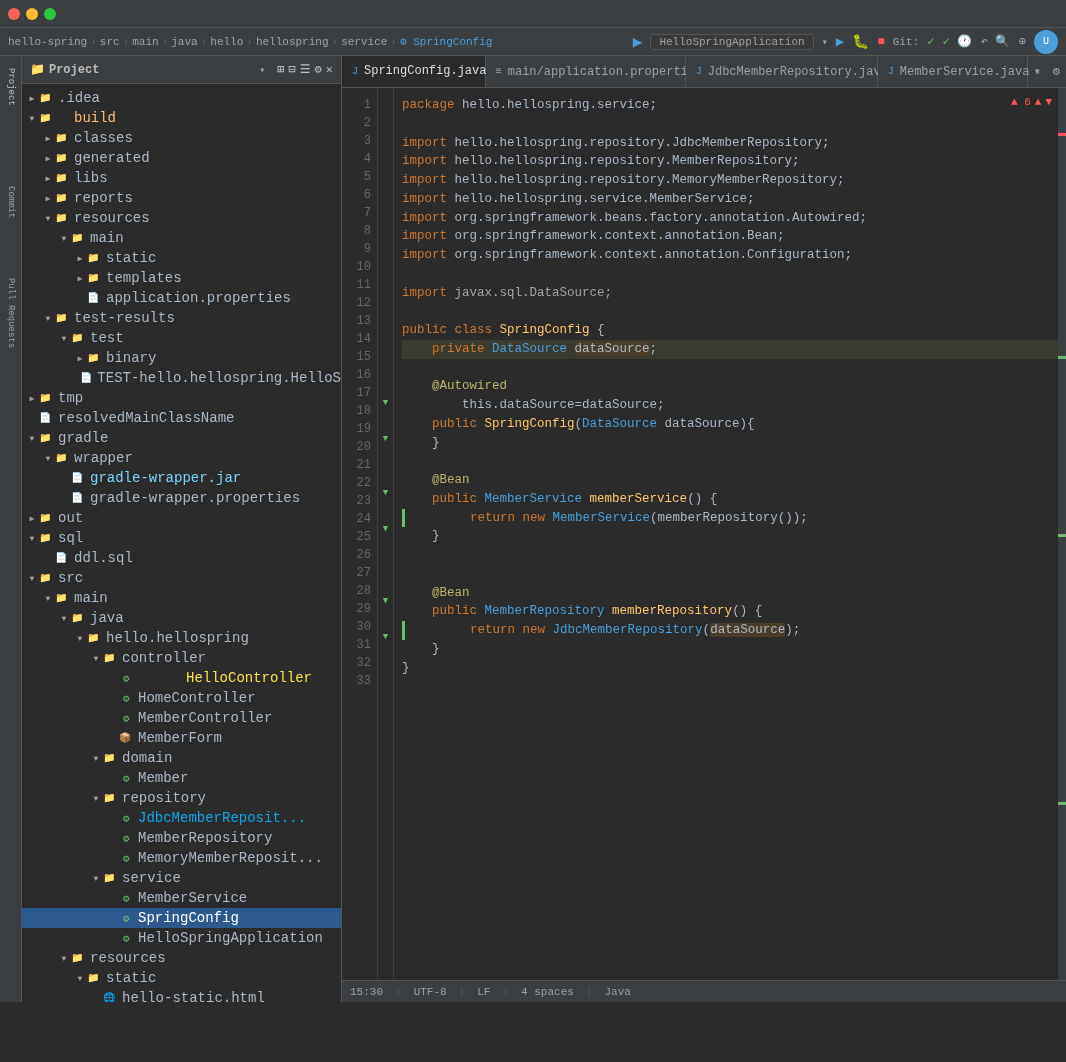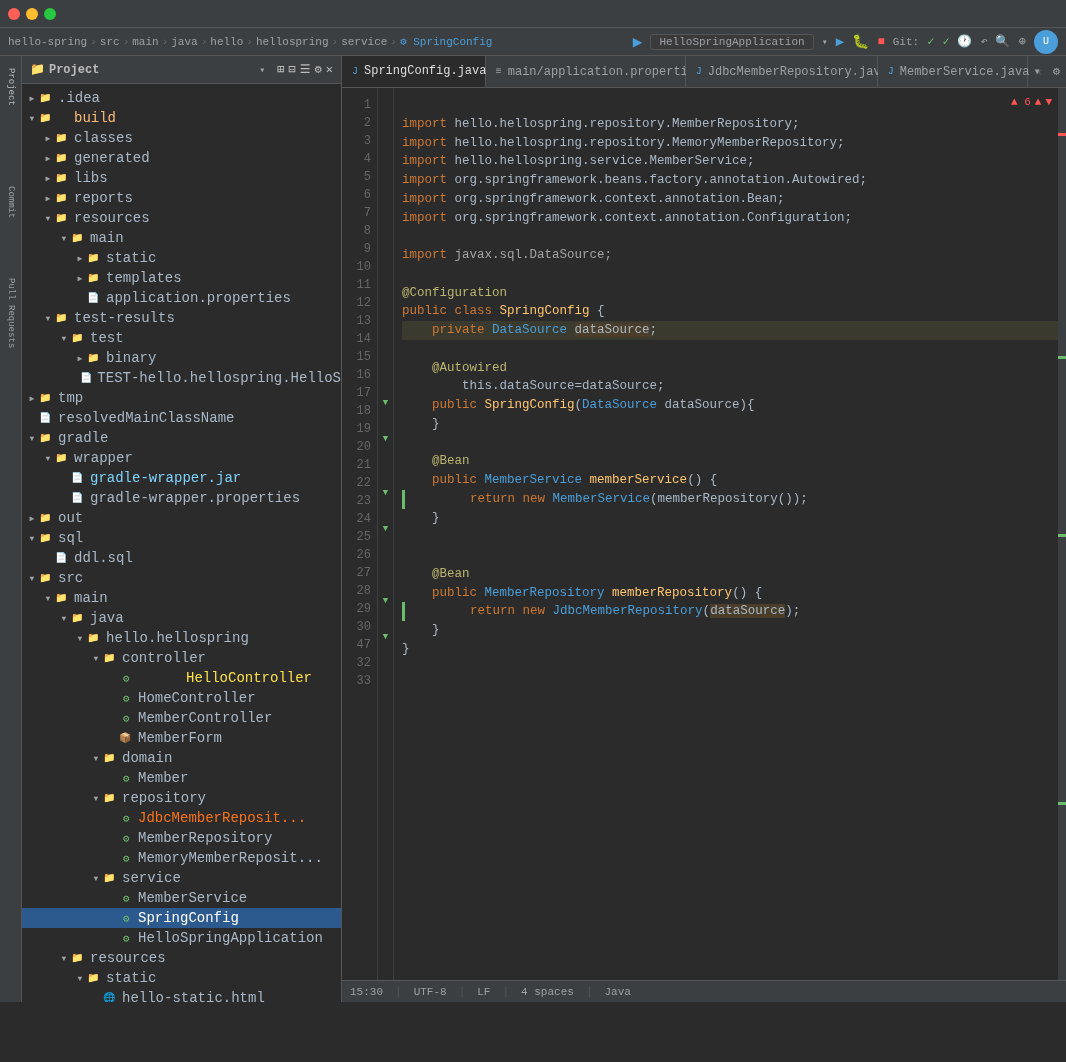--- a/index.html
+++ b/index.html
@@ -517,21 +517,21 @@
         <div class="tree-item">
           <span class="indent" style="display:inline-block;width:68px;"></span>
           <span class="arrow">▼</span>
           <span class="icon" style="color:#dcb67a;">📁</span>
           <span class="label" style="color:#a9b7c6;">repository</span>
         </div>
         <div class="tree-item">
           <span class="indent" style="display:inline-block;width:84px;"></span>
           <span class="arrow"></span>
           <span class="icon" style="color:#6bbd6b;font-size:11px;">⚙</span>
-          <span class="label" style="color:#f97316;">JdbcMemberReposit...</span>
+          <span class="label" style="color:#0ea5e9;">JdbcMemberReposit...</span>
         </div>
         <div class="tree-item">
           <span class="indent" style="display:inline-block;width:84px;"></span>
           <span class="arrow"></span>
           <span class="icon" style="color:#6bbd6b;font-size:11px;">⚙</span>
           <span class="label" style="color:#a9b7c6;">MemberRepository</span>
         </div>
         <div class="tree-item">
           <span class="indent" style="display:inline-block;width:84px;"></span>
           <span class="arrow"></span>
@@ -636,21 +636,21 @@
           <div class="line-num">21</div>
           <div class="line-num">22</div>
           <div class="line-num">23</div>
           <div class="line-num">24</div>
           <div class="line-num">25</div>
           <div class="line-num">26</div>
           <div class="line-num">27</div>
           <div class="line-num">28</div>
           <div class="line-num">29</div>
           <div class="line-num">30</div>
-          <div class="line-num">47</div>
+          <div class="line-num">31</div>
           <div class="line-num">32</div>
           <div class="line-num">33</div>
         </div>
       <div id="inner-gutter">
 
       <div class="ig-line"></div>
           <div class="ig-line"></div>
           <div class="ig-line"></div>
           <div class="ig-line"></div>
           <div class="ig-line"></div>
@@ -678,31 +678,32 @@
           <div class="ig-line"></div>
           <div class="ig-line"></div>
           <div class="ig-line" style="color: rgb(107, 189, 107);">▼</div>
           <div class="ig-line"></div>
           <div class="ig-line" style="color: rgb(107, 189, 107);">▼</div>
           <div class="ig-line"></div>
           <div class="ig-line"></div>
         </div>
       <div id="code-content">
 
+      <div class="code-line"><span style="color:#cc7832;">package</span><span style="color:#a9b7c6;"> hello.hellospring.service;</span></div>
           <div class="code-line">&nbsp;</div>
+          <div class="code-line"><span style="color:#cc7832;">import</span><span style="color:#a9b7c6;"> hello.hellospring.repository.JdbcMemberRepository;</span></div>
           <div class="code-line"><span style="color:#cc7832;">import</span><span style="color:#a9b7c6;"> hello.hellospring.repository.MemberRepository;</span></div>
           <div class="code-line"><span style="color:#cc7832;">import</span><span style="color:#a9b7c6;"> hello.hellospring.repository.MemoryMemberRepository;</span></div>
           <div class="code-line"><span style="color:#cc7832;">import</span><span style="color:#a9b7c6;"> hello.hellospring.service.MemberService;</span></div>
           <div class="code-line"><span style="color:#cc7832;">import</span><span style="color:#a9b7c6;"> org.springframework.beans.factory.annotation.Autowired;</span></div>
           <div class="code-line"><span style="color:#cc7832;">import</span><span style="color:#a9b7c6;"> org.springframework.context.annotation.Bean;</span></div>
           <div class="code-line"><span style="color:#cc7832;">import</span><span style="color:#a9b7c6;"> org.springframework.context.annotation.Configuration;</span></div>
           <div class="code-line">&nbsp;</div>
           <div class="code-line"><span style="color:#cc7832;">import</span><span style="color:#a3a3a3;"> javax.sql.DataSource;</span></div>
           <div class="code-line">&nbsp;</div>
-          <div class="code-line"><span style="color:#bbb56e;">@Configuration</span></div>
           <div class="code-line"><span style="color:#cc7832;">public</span><span style="color:#a9b7c6;"> </span><span style="color:#cc7832;">class</span><span style="color:#a9b7c6;"> </span><span style="color:#ffc66d;">SpringConfig</span><span style="color:#a9b7c6;"> {</span></div>
           <div class="code-line highlighted"><span style="color:#a9b7c6;">    </span><span style="color:#cc7832;">private</span><span style="color:#a9b7c6;"> </span><span style="color:#4a9eda;">DataSource</span><span style="color:#a9b7c6;"> </span><span style="background:#4a3e2a;color:#a9b7c6;">dataSource</span><span style="color:#a9b7c6;">;</span></div>
           <div class="code-line">&nbsp;</div>
           <div class="code-line"><span style="color:#a9b7c6;">    </span><span style="color:#bbb56e;">@Autowired</span></div>
           <div class="code-line"><span style="color:#a9b7c6;">        this.dataSource=dataSource;</span></div>
           <div class="code-line"><span style="color:#a9b7c6;">    </span><span style="color:#cc7832;">public</span><span style="color:#a9b7c6;"> </span><span style="color:#ffc66d;">SpringConfig</span><span style="color:#a9b7c6;">(</span><span style="color:#4a9eda;">DataSource</span><span style="color:#a9b7c6;"> dataSource){</span></div>
           <div class="code-line"><span style="color:#a9b7c6;">    }</span></div>
           <div class="code-line">&nbsp;</div>
           <div class="code-line"><span style="color:#a9b7c6;">    </span><span style="color:#bbb56e;">@Bean</span></div>
           <div class="code-line"><span style="color:#a9b7c6;">    </span><span style="color:#cc7832;">public</span><span style="color:#a9b7c6;"> </span><span style="color:#4a9eda;">MemberService</span><span style="color:#a9b7c6;"> </span><span style="color:#ffc66d;">memberService</span><span style="color:#a9b7c6;">() {</span></div>

